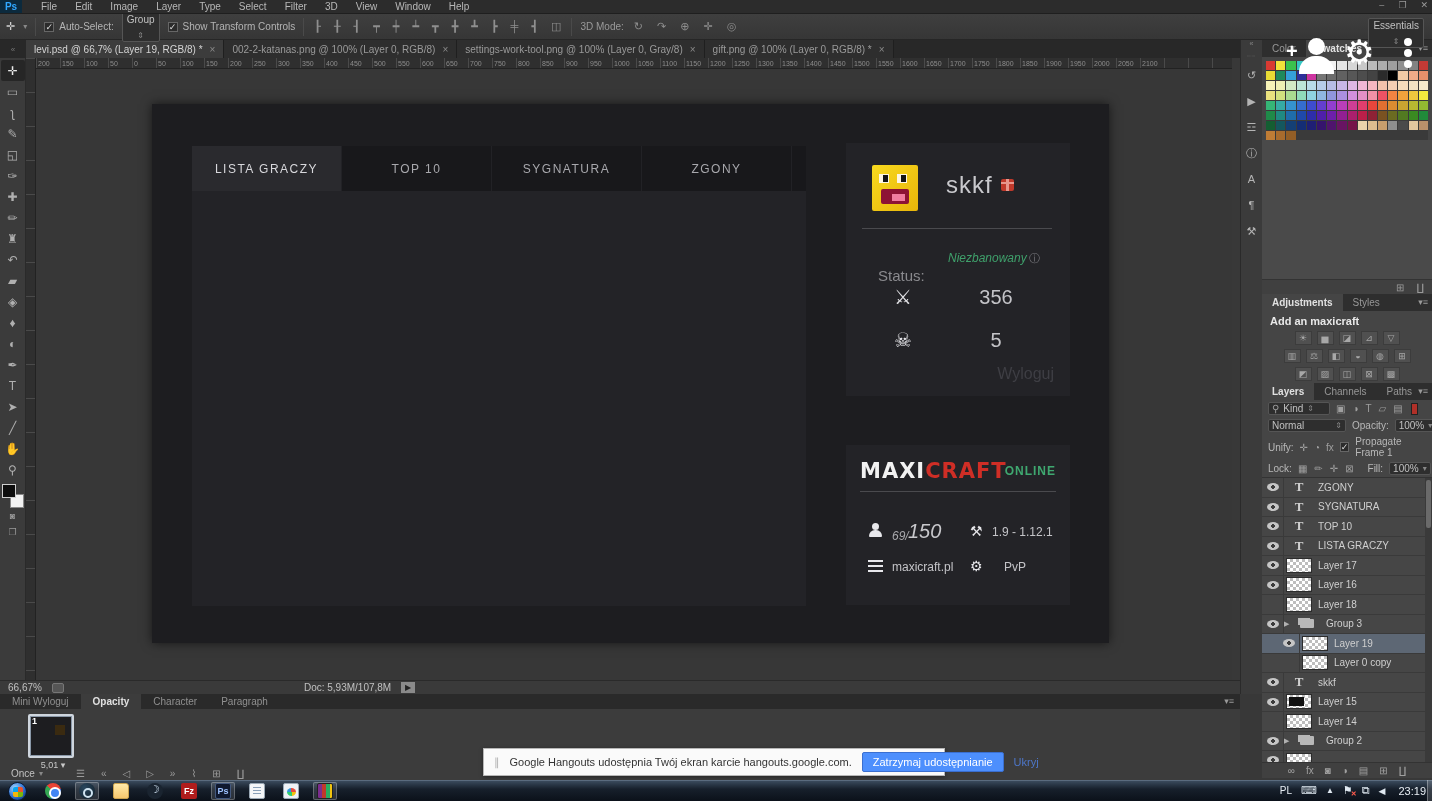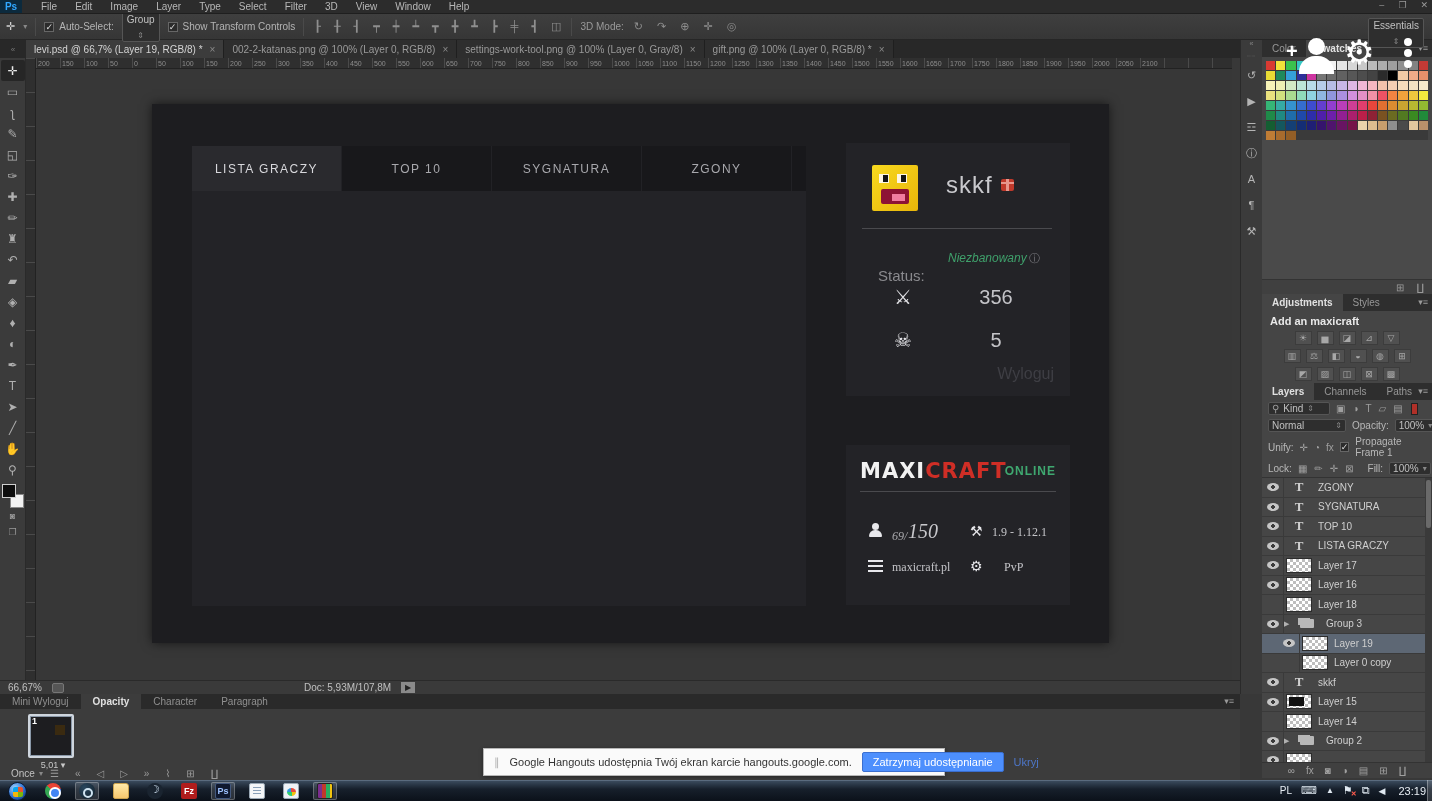--- a/index.html
+++ b/index.html
@@ -76,21 +76,21 @@
   .info-i { position:absolute; left:183px; color:#77777c; font-size:11px;}
   .picon { position:absolute; left:48px; color:#e4e4e8; font-size:20px; }
   .pval { position:absolute; left:120px; width:60px; text-align:center; font-size:20px; font-weight:300; color:#c4c4c8;}
   .wyloguj { position:absolute; right:16px; top:222px; font-size:16px; color:#3e3e44; font-weight:300;}
 
   .scard { position:absolute; left:694px; top:341px; width:224px; height:160px; background:#232327; }
   .slogo { position:absolute; left:14px; top:14px; font-size:21px; font-weight:800; letter-spacing:1px; font-family:"DejaVu Sans",sans-serif;}
   .slogo .w { color:#f2f2f2; } .slogo .r { color:#cf2e26; }
   .sonline { position:absolute; right:14px; top:19px; font-size:12px; font-weight:bold; letter-spacing:1px; color:#3fa870;}
   .sdivider { position:absolute; left:14px; top:46px; width:196px; height:1px; background:#4a4a4e;}
-  .srow { position:absolute; width:224px; height:20px;font-family:Liberation Serif, serif; }
+  .srow { position:absolute; width:224px; height:20px; }
   .sic { position:absolute; color:#e8e8ec; font-size:14px; }
   .person-ic { position:absolute; width:14px; height:14px; }
   .person-ic::before { content:""; position:absolute; left:4px; top:0; width:7px; height:7px; border-radius:50%; background:#e8e8ec;}
   .person-ic::after { content:""; position:absolute; left:1px; top:7px; width:13px; height:7px; border-radius:6px 6px 1px 1px; background:#e8e8ec;}
   .list-ic { position:absolute; width:15px; height:12px; background:repeating-linear-gradient(180deg,#e8e8ec 0 2px,transparent 2px 5px);}
   .stext { position:absolute; font-size:12px; color:#c4c4c8; }
   .splayers-sm { font-size:12px; color:#a8a8ac; font-style:italic;}
   .splayers-big { font-size:20px; color:#c8c8cc; font-weight:300; font-style:italic;}
 
   
@@ -159,21 +159,21 @@
   .bottomdock { position:absolute; left:0; top:694px; width:1240px; height:86px; background:#3c3c3c; z-index:24;}
   .bd-tabs { height:15px; background:#2a2a2a; display:flex; position:relative;}
   .bd-tab { padding:0 12px; font-size:10px; color:#909090; display:flex; align-items:center;}
   .bd-tab.active { background:#3c3c3c; color:#e0e0e0; font-weight:bold;}
   .bd-menu { position:absolute; right:6px; top:2px; color:#999; font-size:9px;}
   .frame { position:absolute; left:28px; top:20px; width:46px; height:44px; background:#8a98a8; border:2px solid #cfd6de; border-radius:2px; padding:1px;}
   .frame-num { position:absolute; left:2px; top:0; color:#fff; font-size:9px; font-weight:bold; z-index:2;}
   .frame-prev { width:100%; height:100%; background:#1d1d20; position:relative;}
   .frame-prev::after { content:""; position:absolute; right:6px; top:8px; width:10px; height:10px; background:#3a2a10; }
   .frame-delay { position:absolute; left:28px; top:66px; width:50px; text-align:center; color:#c8c8c8; font-size:9px;}
-  .tl-btnrow { position:absolute; left:8px; top:72px; display:flex; gap:4px; align-items:center; color:#9a9a9a; font-size:10px; height:14px;}
+  .tl-btnrow { position:absolute; left:8px; top:72px; display:flex; gap:30px; align-items:center; color:#9a9a9a; font-size:10px; height:14px;}
 
   
   .notif { position:absolute; left:483px; top:748px; width:462px; height:28px; background:#fafafa; border:1px solid #b7b7b7; box-shadow:0 1px 4px rgba(0,0,0,.4); display:flex; align-items:center; gap:10px; padding:0 10px; z-index:60;}
   .notif .grip { color:#b0b0b0; font-size:11px;}
   .notif .txt { color:#333; font-size:11px; white-space:nowrap;}
   .notif .btn { background:#4d8ffd; border:1px solid #3a6fd0; color:#fff; font-size:11px; padding:3px 10px; border-radius:2px; white-space:nowrap;}
   .notif .lnk { color:#4d76c8; font-size:11px;}
 
   
   .taskbar { position:absolute; left:0; top:780px; width:1432px; height:21px; background:linear-gradient(#3a4a5c,#17202c 40%,#0b111a); border-top:1px solid #5a6b7e; display:flex; align-items:center; z-index:70;}

